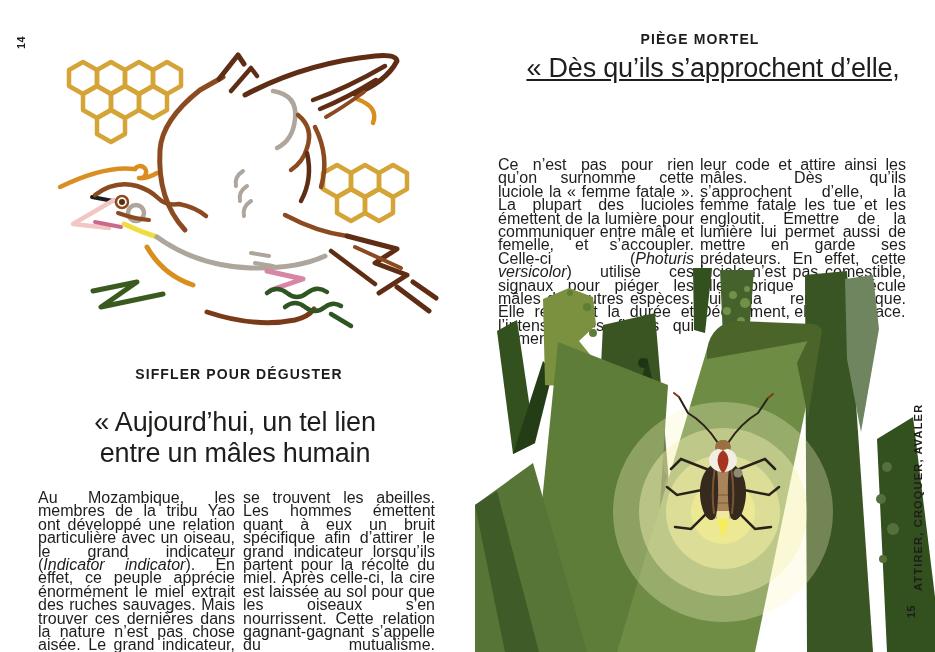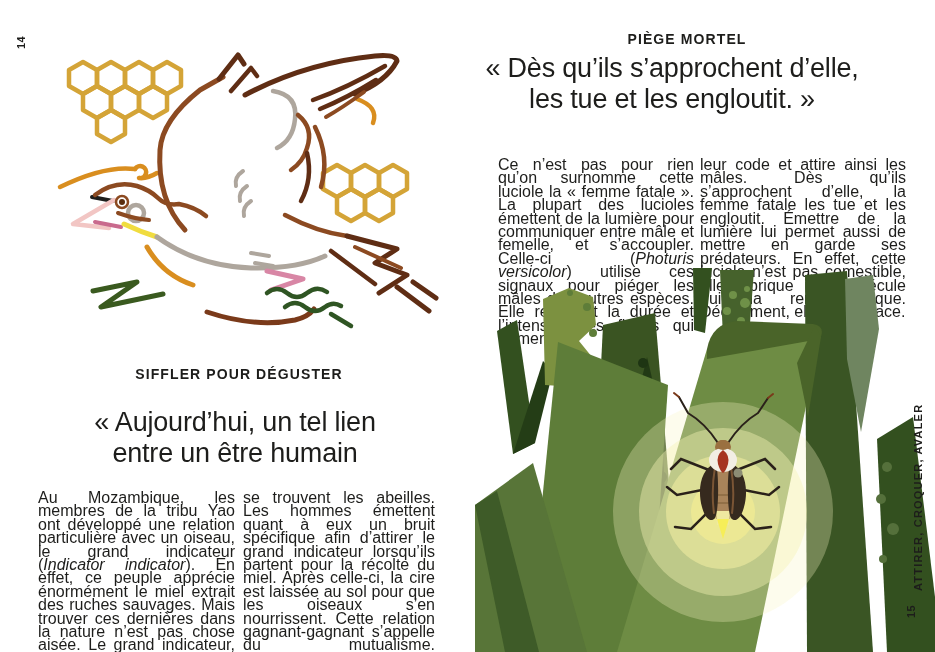--- a/index.html
+++ b/index.html
@@ -93,31 +93,30 @@
     <path d="M162,277 Q210,293 250,285 Q263,282 269,274" stroke="#7A3A1A" stroke-width="5"></path>
     <path d="M222,258 Q232,250 242,258 Q252,266 262,258 Q272,250 282,257" stroke="#2F5523" stroke-width="4.5"></path>
     <path d="M240,272 Q250,264 260,272 Q270,280 280,272 Q288,266 296,271" stroke="#2F5523" stroke-width="4.5"></path>
     <path d="M286,279 L306,291" stroke="#2F5523" stroke-width="4.5"></path>
   </svg>
 
   <div class="section-title" style="left:39px;top:366px;width:400px;">SIFFLER POUR DÉGUSTER</div>
 
   <div class="quote" style="left:18px;top:407px;width:434px;">
     <div>« Aujourd’hui, un tel lien</div>
-    <div>entre un être humain</div>
+    <div>entre un mâles humain</div>
   </div>
 
   <div class="bodycol" style="left:38px;top:491px;width:197px;"><span>Au Mozambique, les membres de la tribu Yao ont développé une relation particulière avec un oiseau, le grand indicateur (</span><i>Indicator indicator</i><span>). En effet, ce peuple apprécie énormément le miel extrait des ruches sauvages. Mais trouver ces dernières dans la nature n’est pas chose aisée. Le grand indicateur, lui, les repère facilement. Quand il en découvre une, il guide les Yao en chantant et en volant d’arbre en arbre jusqu’à celui où</span></div>
   <div class="bodycol" style="left:243px;top:491px;width:192px;"><span>se trouvent les abeilles. Les hommes émettent quant à eux un bruit spécifique afin d’attirer le grand indicateur lorsqu’ils partent pour la récolte du miel. Après celle-ci, la cire est laissée au sol pour que les oiseaux s’en nourrissent. Cette relation gagnant-gagnant s’appelle du mutualisme. Aujourd’hui, un tel lien entre un être humain et un animal sauvage est rare. Mais entre les autres espèces, il est fréquent.</span></div>
 
-  <div class="section-title" style="left:484px;top:31px;width:406px;">PIÈGE MORTEL</div>
-
-  <div class="quote" style="left:450px;top:53px;width:444px;">
+  <div class="section-title" style="left:497px;top:31px;width:406px;">PIÈGE MORTEL</div>
+
+  <div class="quote" style="left:491px;top:53px;width:444px;text-decoration:underline;">
     <div>« Dès qu’ils s’approchent d’elle,</div>
-    <div>les tue et les engloutit. »</div>
   </div>
 
   <div class="bodycol" style="left:498px;top:158px;width:196px;"><span>Ce n’est pas pour rien qu’on surnomme cette luciole la « femme fatale ». La plupart des lucioles émettent de la lumière pour communiquer entre mâle et femelle, et s’accoupler. Celle-ci (</span><i>Photuris versicolor</i><span>) utilise ces signaux pour piéger les mâles des autres espèces. Elle reproduit la durée et l’intensité des flashs qui forment</span></div>
   <div class="bodycol" style="left:700px;top:158px;width:206px;"><span>leur code et attire ainsi les mâles. Dès qu’ils s’approchent d’elle, la femme fatale les tue et les engloutit. Émettre de la lumière lui permet aussi de mettre en garde ses prédateurs. En effet, cette luciole n’est pas comestible, elle fabrique une molécule qui la rend toxique. Décidément, elle est coriace.</span></div>
 
   <svg style="left:475px;top:267px;" width="460" height="385" viewBox="0 0 460 385">
 
     <polygon points="218,1 237,1 230,66 219,63" fill="#33501F"></polygon>
     <path d="M245,3 L279,3 L272,96 L249,94 Z" fill="#46622C"></path>
     <g fill="#6F9148">

